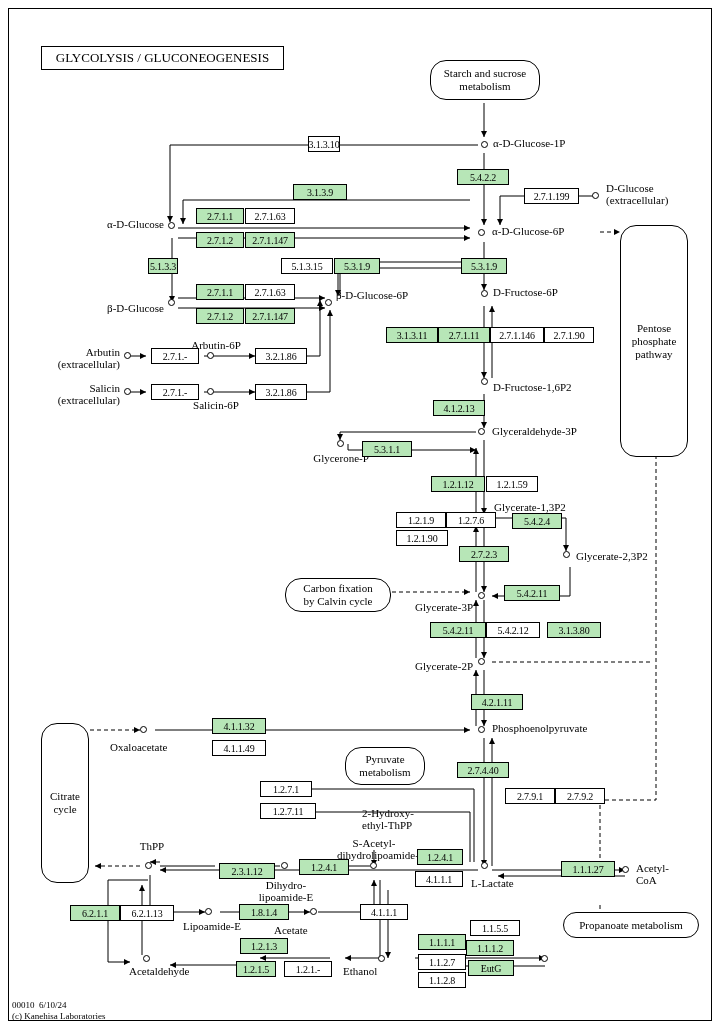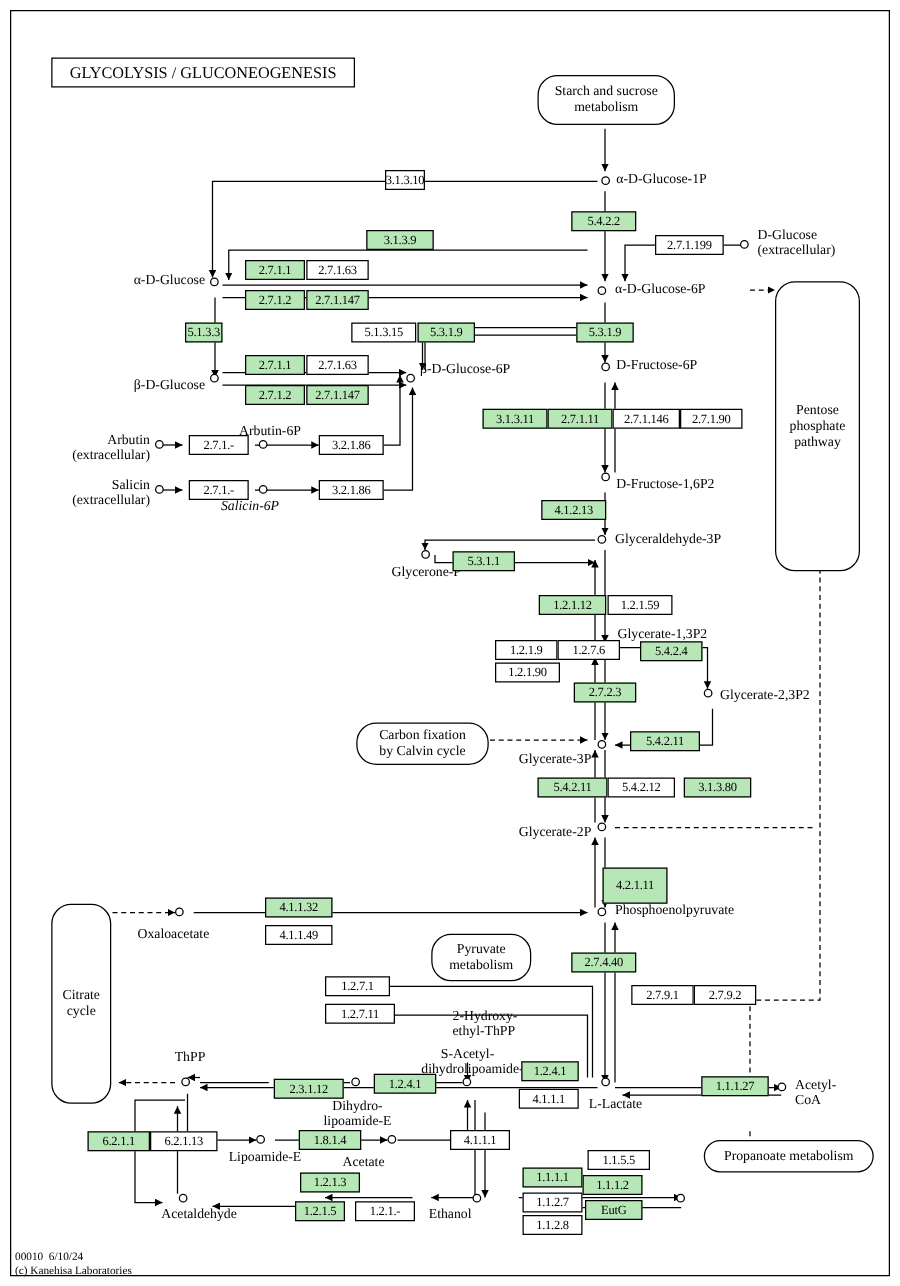--- a/index.html
+++ b/index.html
@@ -196,21 +196,21 @@
   <div class="lbl" style="left:492px;top:226px;">α-D-Glucose-6P</div>
   <div class="lbl right" style="left:92px;top:303px;width:72px;">β-D-Glucose</div>
   <div class="lbl" style="left:336px;top:290px;">β-D-Glucose-6P</div>
   <div class="lbl" style="left:493px;top:287px;">D-Fructose-6P</div>
   <div class="lbl" style="left:493px;top:382px;"><span>D-Fructose-1,6P2</span></div>
   <div class="lbl right" style="left:44px;top:347px;width:76px;white-space:pre;">Arbutin
 (extracellular)</div>
   <div class="lbl center" style="left:186px;top:340px;width:60px;">Arbutin-6P</div>
   <div class="lbl right" style="left:44px;top:383px;width:76px;white-space:pre;">Salicin
 (extracellular)</div>
-  <div class="lbl center" style="left:170px;top:400px;width:60px;font-style:italic;">Salicin-6P</div>
+  <div class="lbl center" style="left:186px;top:400px;width:60px;">Salicin-6P</div>
   <div class="lbl" style="left:492px;top:426px;">Glyceraldehyde-3P</div>
   <div class="lbl center" style="left:303px;top:453px;width:76px;">Glycerone-P</div>
   <div class="lbl" style="left:494px;top:502px;">Glycerate-1,3P2</div>
   <div class="lbl" style="left:576px;top:551px;">Glycerate-2,3P2</div>
   <div class="lbl" style="left:415px;top:602px;">Glycerate-3P</div>
   <div class="lbl" style="left:415px;top:661px;">Glycerate-2P</div>
   <div class="lbl" style="left:492px;top:723px;">Phosphoenolpyruvate</div>
   <div class="lbl" style="left:110px;top:742px;">Oxaloacetate</div>
   <div class="lbl" style="left:471px;top:878px;">L-Lactate</div>
   <div class="lbl" style="left:636px;top:863px;">Acetyl-
@@ -267,21 +267,21 @@
   <div class="enzw" style="left:446px;top:512px;width:50px;height:16px;">1.2.7.6</div>
   <div class="enzw" style="left:396px;top:530px;width:52px;height:16px;">1.2.1.90</div>
   <div class="enz" style="left:512px;top:513px;width:50px;height:16px;">5.4.2.4</div>
   <div class="enz" style="left:459px;top:546px;width:50px;height:16px;">2.7.2.3</div>
   <div class="enz" style="left:504px;top:585px;width:56px;height:16px;">5.4.2.11</div>
 
   <div class="enz" style="left:430px;top:622px;width:56px;height:16px;">5.4.2.11</div>
   <div class="enzw" style="left:486px;top:622px;width:54px;height:16px;">5.4.2.12</div>
   <div class="enz" style="left:547px;top:622px;width:54px;height:16px;">3.1.3.80</div>
 
-  <div class="enz" style="left:482px;top:694px;width:52px;height:29px;text-align:center;">4.2.1.11</div>
+  <div class="enz" style="left:471px;top:694px;width:52px;height:16px;text-align:center;">4.2.1.11</div>
 
   <div class="enz" style="left:212px;top:718px;width:54px;height:16px;">4.1.1.32</div>
   <div class="enzw" style="left:212px;top:740px;width:54px;height:16px;">4.1.1.49</div>
 
   <div class="enz" style="left:457px;top:762px;width:52px;height:16px;">2.7.4.40</div>
   <div class="enzw" style="left:505px;top:788px;width:50px;height:16px;">2.7.9.1</div>
   <div class="enzw" style="left:555px;top:788px;width:50px;height:16px;">2.7.9.2</div>
 
   <div class="enzw" style="left:260px;top:781px;width:52px;height:16px;">1.2.7.1</div>
   <div class="enzw" style="left:260px;top:803px;width:56px;height:16px;">1.2.7.11</div>

